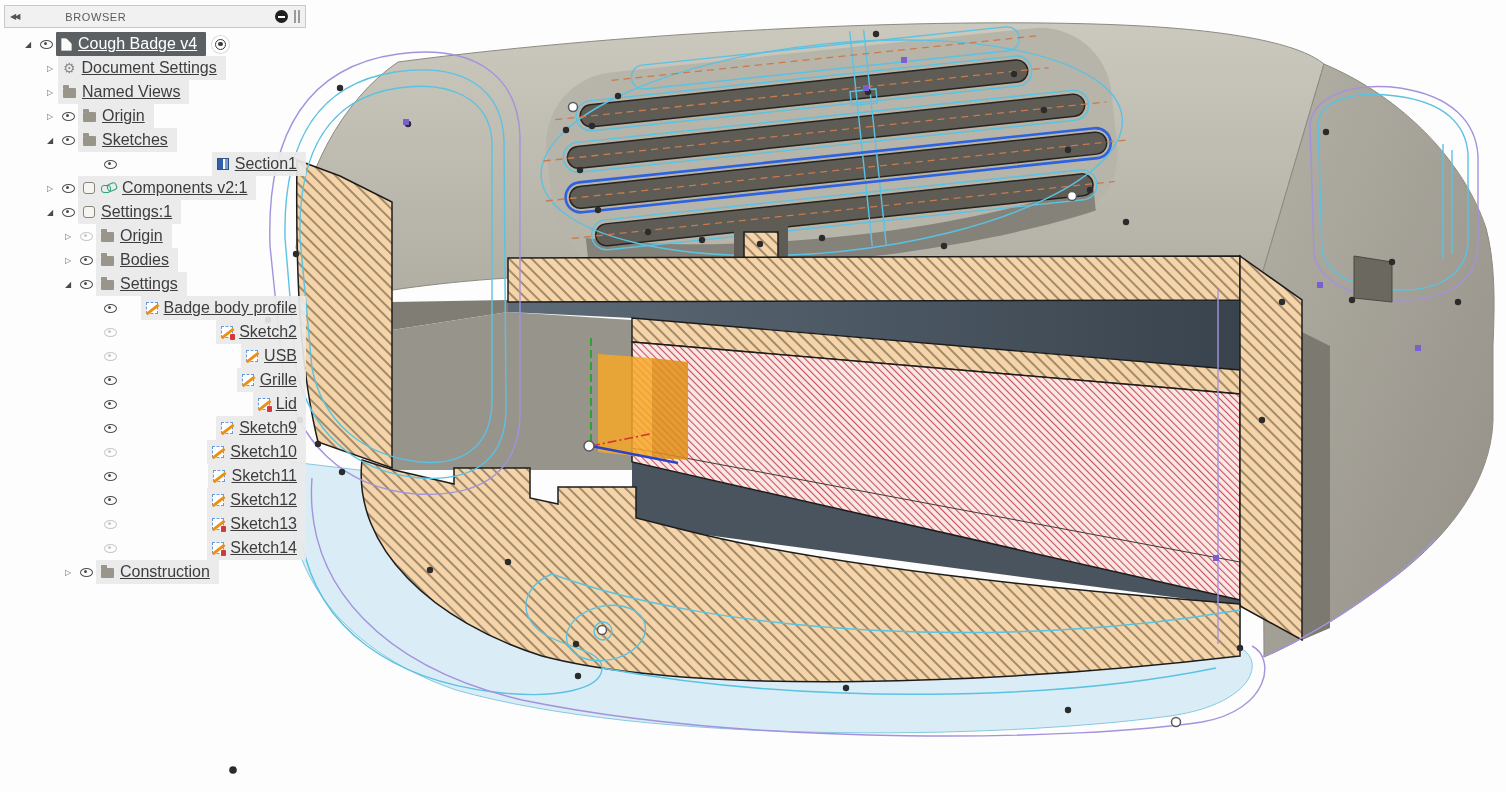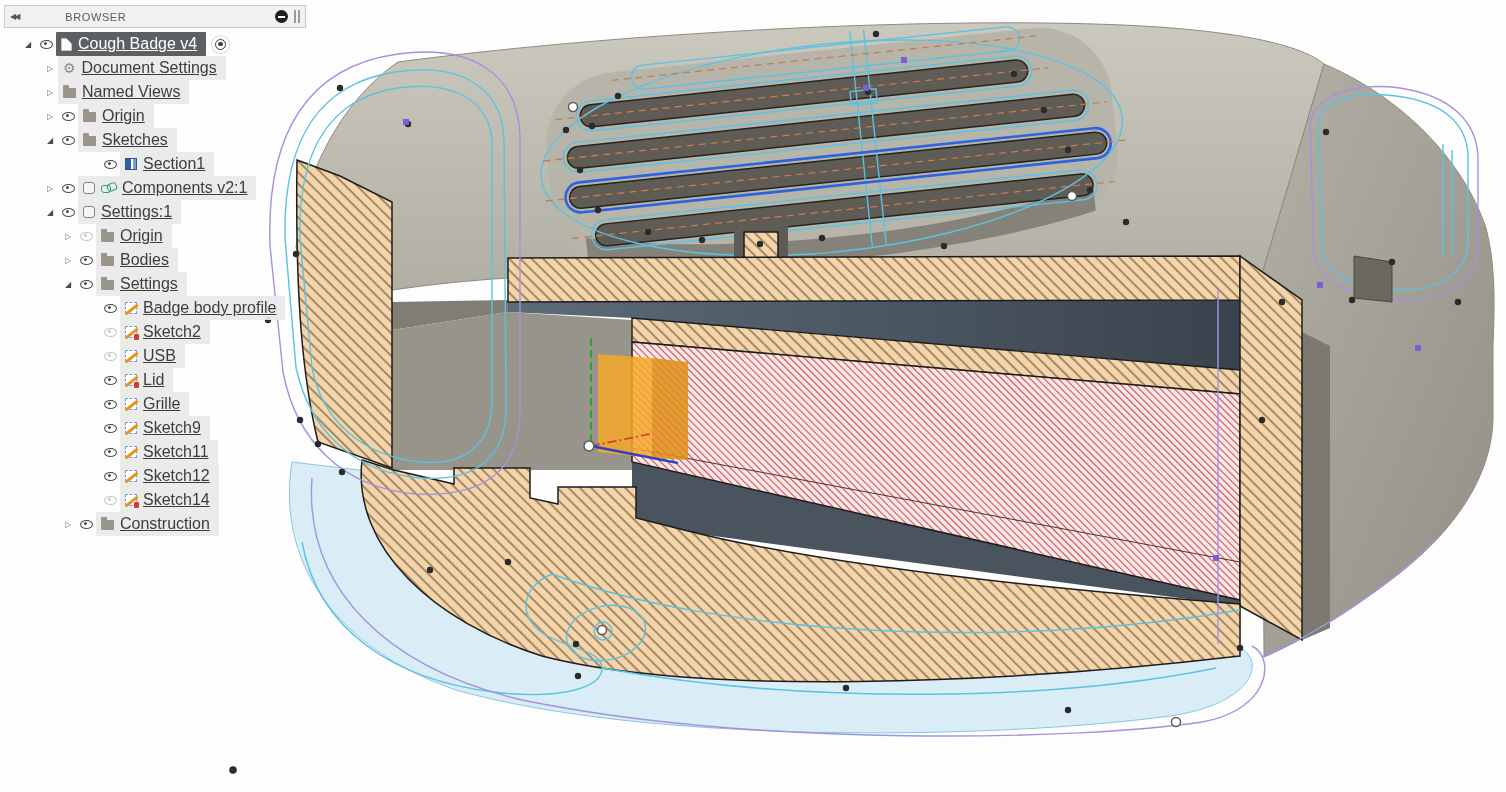--- a/index.html
+++ b/index.html
@@ -16,21 +16,21 @@
   .hdr-right { margin-left:auto; display:flex; align-items:center; gap:6px; }
   .minus-circle { width:13px; height:13px; border-radius:50%; background:#1f1f1f; position:relative; cursor:pointer; }
   .minus-circle::after { content:''; position:absolute; left:3px; top:5.5px; width:7px; height:2px; background:#fff; }
   .grip { width:2px; height:13px; background:#9a9a9a; box-shadow:4px 0 0 #9a9a9a; margin-right:4px; cursor:pointer; }
 
   .tree { margin-top:4px; }
   .row { height:24px; display:flex; align-items:center; }
   .lvl0 { padding-left:16px; }
   .lvl1 { padding-left:38px; }
   .lvl2 { padding-left:56px; }
-  .lvl3 { padding-left:96px; }
+  .lvl3 { padding-left:96px;justify-content:space-between; }
 
   .expander { width:16px; font-size:8px; color:#6e6e6e; text-align:center; cursor:pointer; flex:0 0 16px; }
   .expander.open { color:#4a4a4a; }
 
   .eye { width:20px; flex:0 0 20px; display:flex; justify-content:center; cursor:pointer; }
   .eye i { display:block; width:13px; height:9px; border:1.6px solid #4d4d4d; border-radius:50%; position:relative; }
   .eye i::after { content:''; position:absolute; left:3.3px; top:1.3px; width:3.6px; height:3.6px; border-radius:50%; background:#4d4d4d; }
   .eye.off i { border-color:#c7c7c7; }
   .eye.off i::after { background:#c7c7c7; }
 
@@ -399,47 +399,56 @@
           <span class="ic ic-sketch"></span>
           <span class="label">USB</span>
         </span>
     </div>
 
     <div class="row lvl3">
       <span class="eye on">
           <i></i>
         </span>
       <span class="chip">
+          <span class="ic ic-sketch"></span>
+          <span class="label">Grille</span>
+        </span>
+    </div>
+
+    <div class="row lvl3">
+      <span class="eye on">
+          <i></i>
+        </span>
+      <span class="chip">
           <span class="ic ic-sketch">
             <i class="lock"></i>
           </span>
           <span class="label">Lid</span>
         </span>
     </div>
 
     <div class="row lvl3">
       <span class="eye on">
           <i></i>
         </span>
       <span class="chip">
           <span class="ic ic-sketch"></span>
-          <span class="label">Grille</span>
-        </span>
-    </div>
-
-    <div class="row lvl3">
-      <span class="eye on">
-          <i></i>
-        </span>
-      <span class="chip">
-          <span class="ic ic-sketch"></span>
           <span class="label">Sketch9</span>
         </span>
     </div>
 
+    <div class="row lvl3">
+      <span class="eye off">
+          <i></i>
+        </span>
+      <span class="chip">
+          <span class="ic ic-sketch"></span>
+          <span class="label">Sketch10</span>
+        </span>
+    </div>
 
     <div class="row lvl3">
       <span class="eye on">
           <i></i>
         </span>
       <span class="chip">
           <span class="ic ic-sketch"></span>
           <span class="label">Sketch11</span>
         </span>
     </div>
@@ -447,20 +456,31 @@
     <div class="row lvl3">
       <span class="eye on">
           <i></i>
         </span>
       <span class="chip">
           <span class="ic ic-sketch"></span>
           <span class="label">Sketch12</span>
         </span>
     </div>
 
+    <div class="row lvl3">
+      <span class="eye off">
+          <i></i>
+        </span>
+      <span class="chip">
+          <span class="ic ic-sketch">
+            <i class="lock"></i>
+          </span>
+          <span class="label">Sketch13</span>
+        </span>
+    </div>
 
     <div class="row lvl3">
       <span class="eye off">
           <i></i>
         </span>
       <span class="chip">
           <span class="ic ic-sketch">
             <i class="lock"></i>
           </span>
           <span class="label">Sketch14</span>

